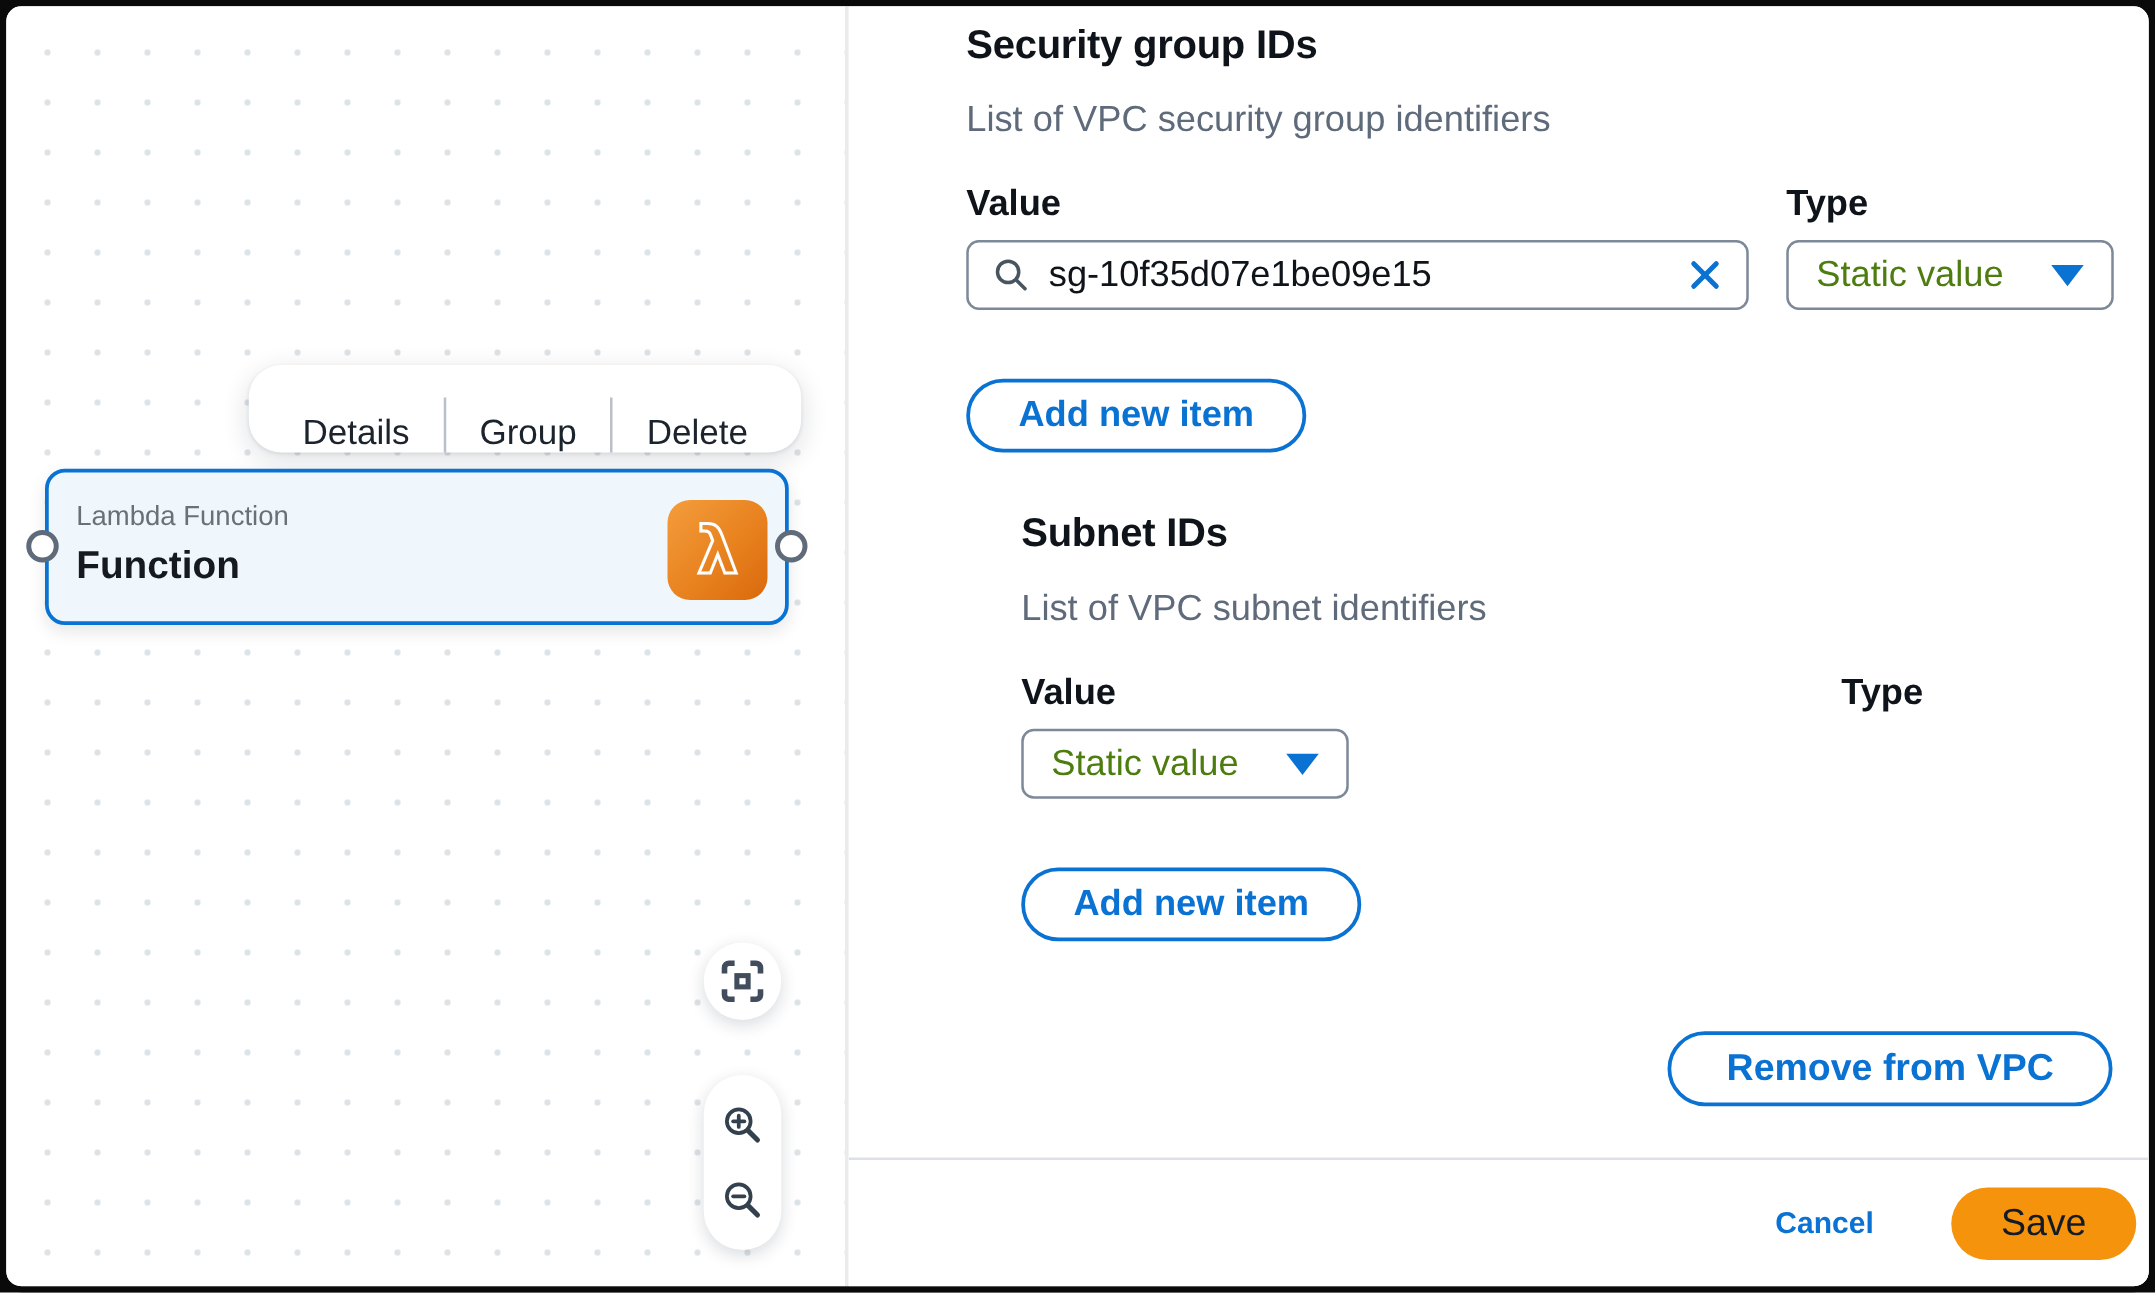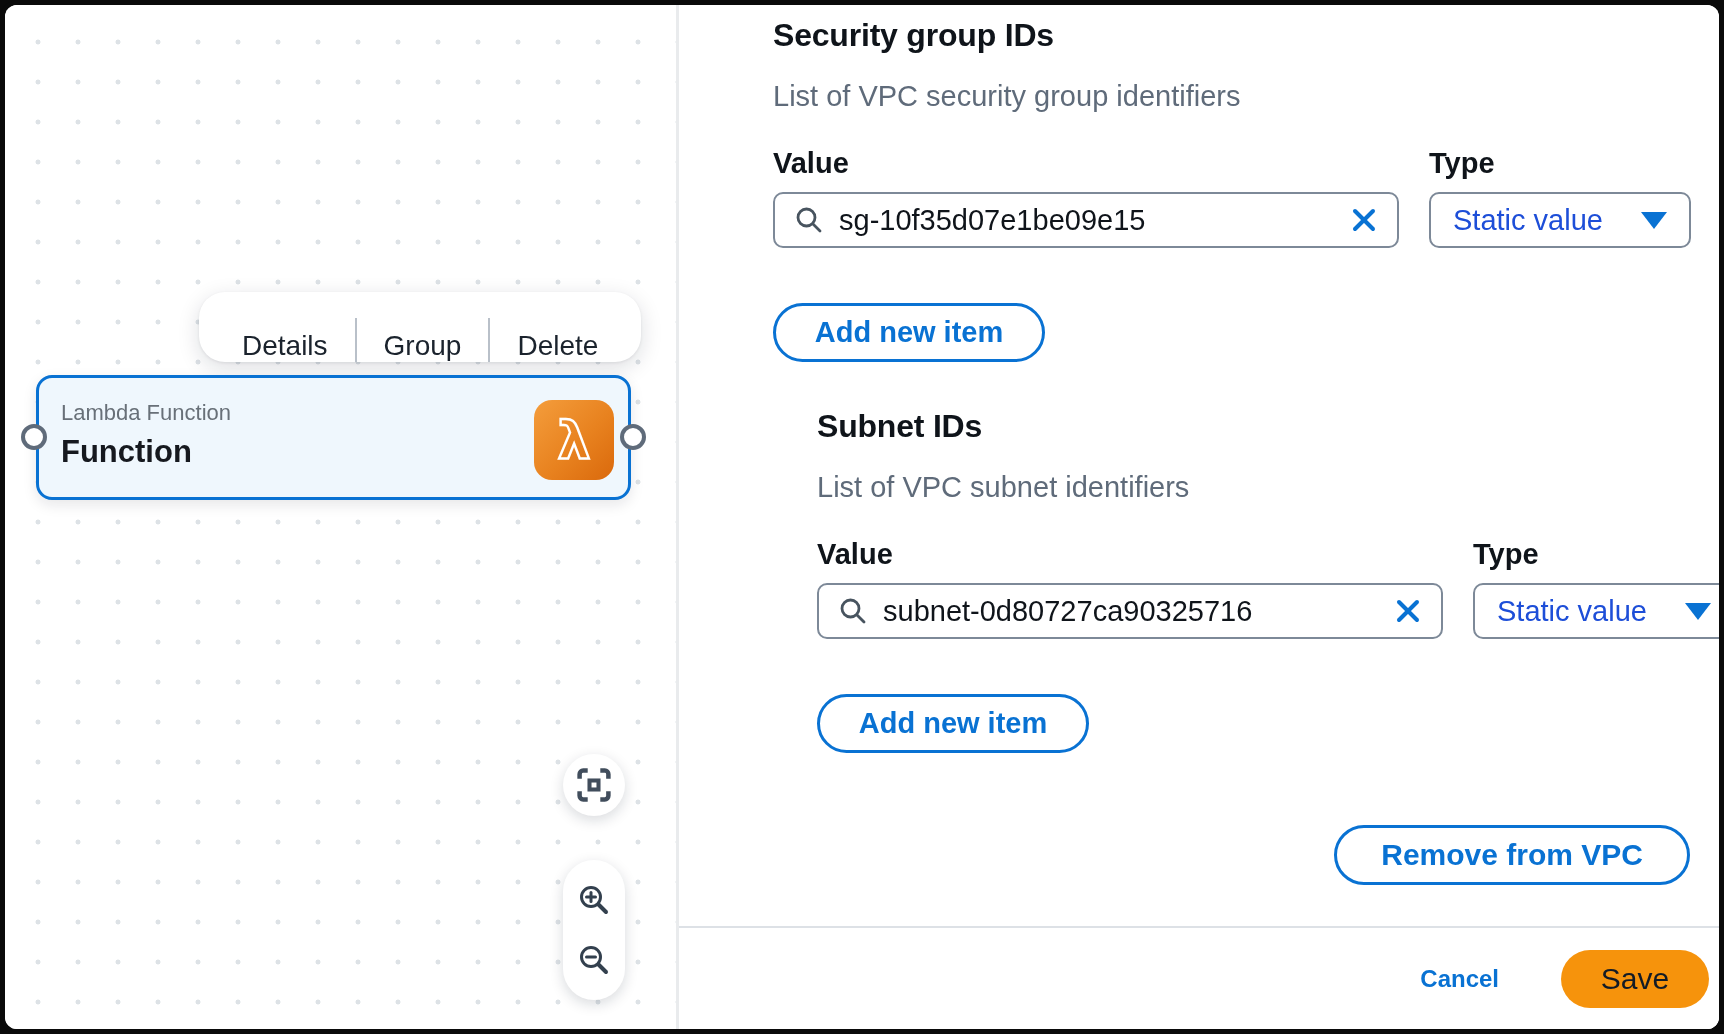--- a/index.html
+++ b/index.html
@@ -102,21 +102,21 @@
     font-family:"Liberation Sans","DejaVu Sans",sans-serif;
     font-size:29px; color:#0f141a; flex:1; margin-left:14px; min-width:0;
   }
   .clear-btn { cursor:pointer; display:flex; align-items:center; }
 
   .type-select {
     width:262px; height:56px; border:2px solid #7d8998; border-radius:10px;
     background:#ffffff; display:flex; align-items:center; justify-content:space-between;
     padding:0 22px; cursor:pointer;
   }
-  .type-select-label { font-size:29px; color:#1d4ed8; font-weight:500; }
+  .type-select-label { font-size:29px; color:#4d7c0f; font-weight:500; }
   .caret-down {
     width:0; height:0; border-left:13px solid transparent; border-right:13px solid transparent;
     border-top:17px solid #0972d3;
   }
 
   .add-item-btn {
     margin-top:55px; width:272px; height:59px; border-radius:30px;
     border:3px solid #0972d3; background:#ffffff; color:#0972d3;
     font-size:29px; font-weight:700; cursor:pointer;
     display:flex; align-items:center; justify-content:center;
@@ -252,37 +252,20 @@
         </div>
 
         <div class="section section-gap">
           <div class="section-heading">Subnet IDs</div>
           <div class="section-desc">List of VPC subnet identifiers</div>
 
           <div class="field-grid">
             <div class="field-label">Value</div>
             <div class="field-label">Type</div>
 
-            <div class="value-input-wrap">
-              <svg width="32" height="32" viewBox="0 0 32 32">
-                <g fill="none" stroke="#48545f" stroke-width="2.8" stroke-linecap="round">
-                  <circle cx="13.5" cy="13.5" r="8.5"></circle>
-                  <line x1="20" y1="20" x2="27" y2="27"></line>
-                </g>
-              </svg>
-              <input class="value-input" type="text" readonly="" value="subnet-0d80727ca90325716" style="">
-              <span class="clear-btn">
-                <svg width="30" height="30" viewBox="0 0 30 30">
-                  <g stroke="#0972d3" stroke-width="4" stroke-linecap="round">
-                    <line x1="6" y1="6" x2="24" y2="24"></line>
-                    <line x1="24" y1="6" x2="6" y2="24"></line>
-                  </g>
-                </svg>
-              </span>
-            </div>
 
             <div class="type-select">
               <span class="type-select-label">Static value</span>
               <span class="caret-down"></span>
             </div>
           </div>
 
           <button class="add-item-btn">Add new item</button>
         </div>
 

